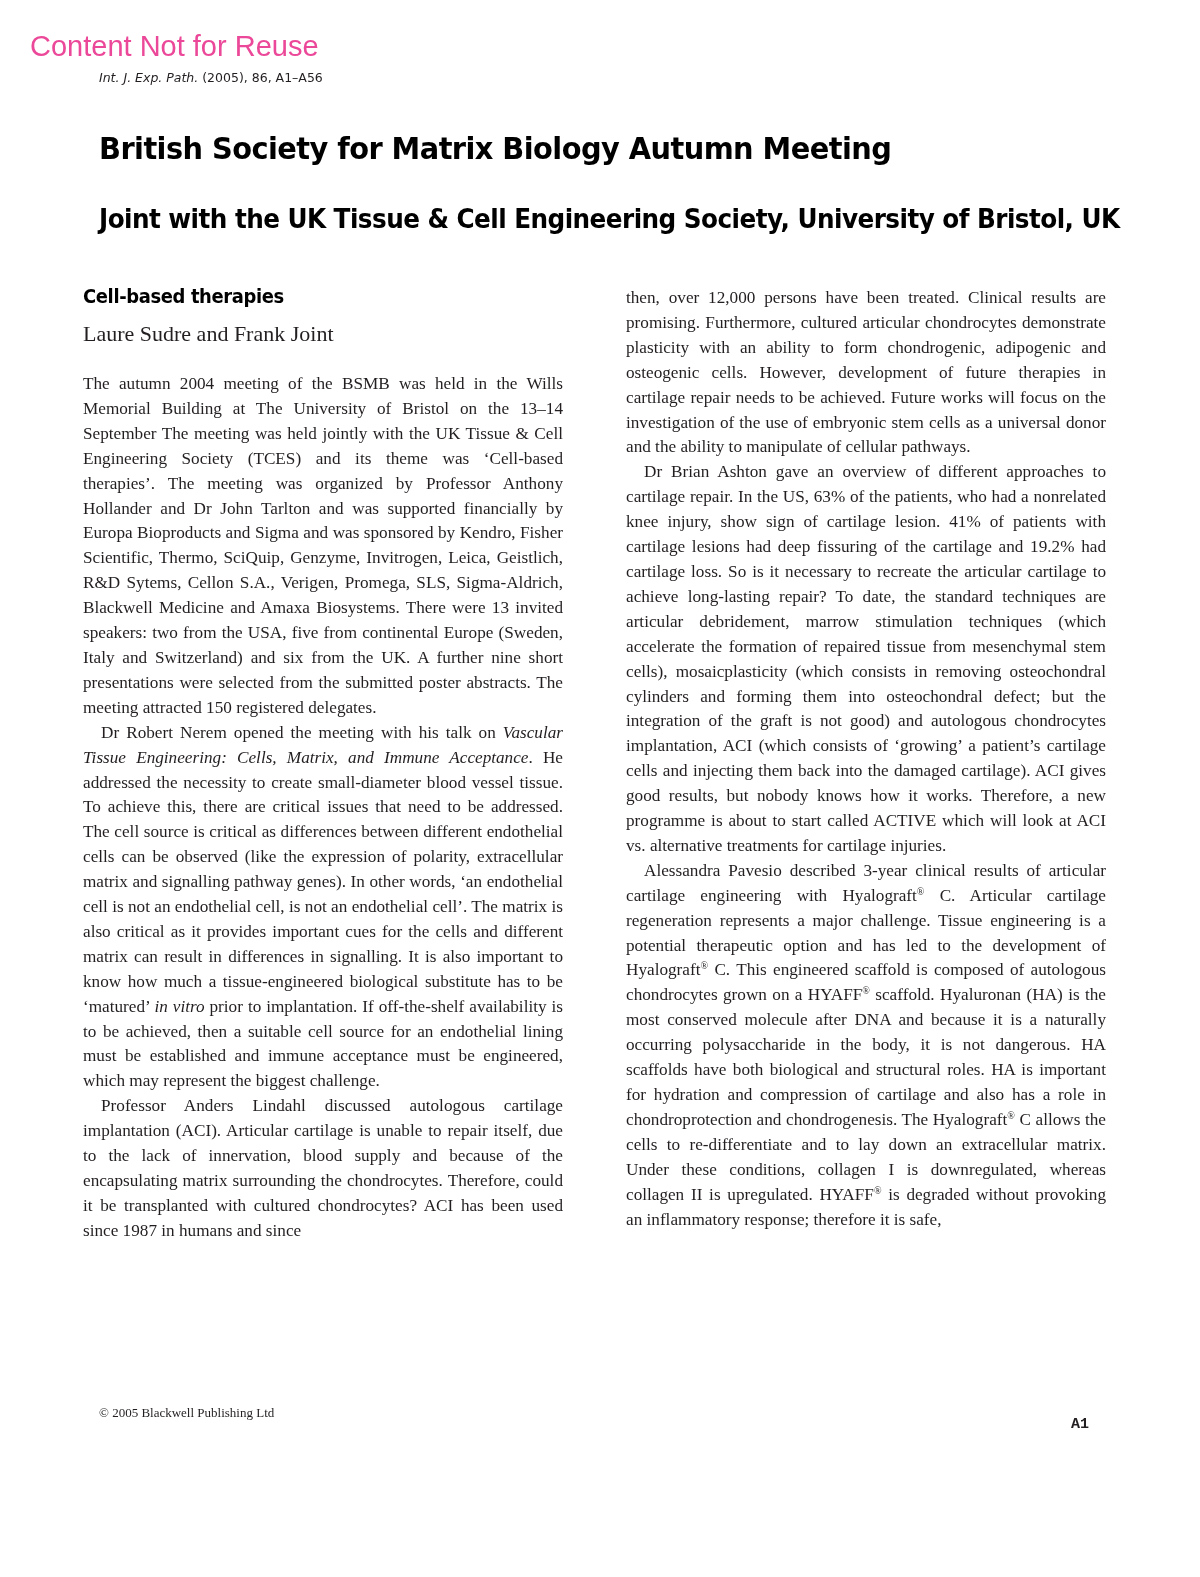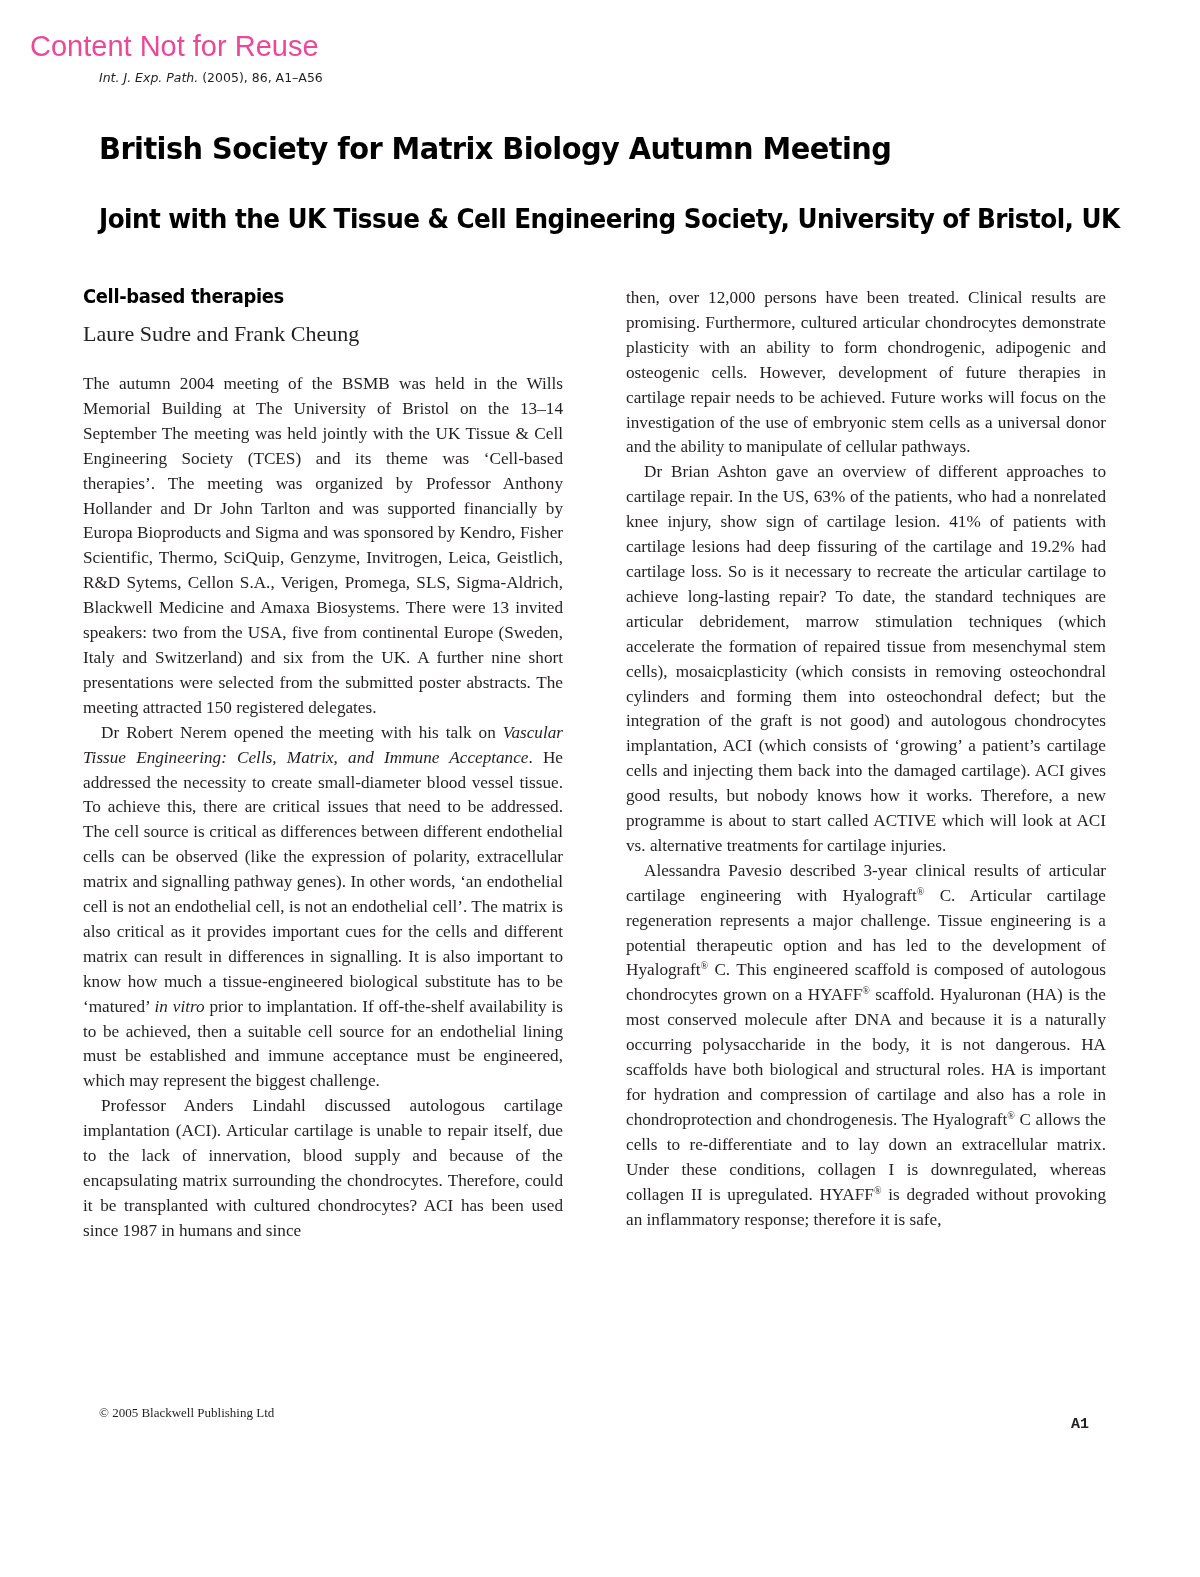--- a/index.html
+++ b/index.html
@@ -127,21 +127,21 @@
 
 <div class="watermark">Content Not for Reuse</div>
 
 <div class="running-head"><span class="journal">Int. J. Exp. Path.</span><span> (2005), 86, A1–A56</span></div>
 
 <h1 class="title" style="margin:0;">British Society for Matrix Biology Autumn Meeting</h1>
 <h2 class="subtitle" style="margin:0;">Joint with the UK Tissue &amp; Cell Engineering Society, University of Bristol, UK</h2>
 
 <div class="column col-left">
   <h3 class="section-heading">Cell-based therapies</h3>
-  <div class="authors">Laure Sudre and Frank Cheung</div>
+  <div class="authors">Laure Sudre and Frank Joint</div>
   <p class="para-first">The autumn 2004 meeting of the BSMB was held in the Wills Memorial Building at The University of Bristol on the 13–14 September The meeting was held jointly with the UK Tissue &amp; Cell Engineering Society (TCES) and its theme was ‘Cell-based therapies’. The meeting was organized by Professor Anthony Hollander and Dr John Tarlton and was supported financially by Europa Bioproducts and Sigma and was sponsored by Kendro, Fisher Scientific, Thermo, SciQuip, Genzyme, Invitrogen, Leica, Geistlich, R&amp;D Sytems, Cellon S.A., Verigen, Promega, SLS, Sigma-Aldrich, Blackwell Medicine and Amaxa Biosystems. There were 13 invited speakers: two from the USA, five from continental Europe (Sweden, Italy and Switzerland) and six from the UK. A further nine short presentations were selected from the submitted poster abstracts. The meeting attracted 150 registered delegates.</p>
   <p class="indent"><span>Dr Robert Nerem opened the meeting with his talk on </span><span class="italic">Vascular Tissue Engineering: Cells, Matrix, and Immune Acceptance</span><span>. He addressed the necessity to create small-diameter blood vessel tissue. To achieve this, there are critical issues that need to be addressed. The cell source is critical as differences between different endothelial cells can be observed (like the expression of polarity, extracellular matrix and sig­nalling pathway genes). In other words, ‘an endothelial cell is not an endothelial cell, is not an endothelial cell’. The matrix is also critical as it provides important cues for the cells and different matrix can result in differences in signalling. It is also important to know how much a tissue-engineered biological substitute has to be ‘matured’ </span><span class="italic">in vitro</span><span> prior to implantation. If off-the-shelf availability is to be achieved, then a suitable cell source for an endothelial lining must be established and immune acceptance must be engineered, which may represent the biggest challenge.</span></p>
   <p class="indent">Professor Anders Lindahl discussed autologous cartilage implantation (ACI). Articular cartilage is unable to repair itself, due to the lack of innervation, blood supply and because of the encapsulating matrix surrounding the chondrocytes. Therefore, could it be transplanted with cultured chondro­cytes? ACI has been used since 1987 in humans and since</p>
 </div>
 
 <div class="column col-right">
   <p>then, over 12,000 persons have been treated. Clinical results are promising. Furthermore, cultured articular chondrocytes demonstrate plasticity with an ability to form chondrogenic, adipogenic and osteogenic cells. However, development of future therapies in cartilage repair needs to be achieved. Future works will focus on the investigation of the use of embryonic stem cells as a universal donor and the ability to manipulate of cellular pathways.</p>
   <p class="indent">Dr Brian Ashton gave an overview of different approaches to cartilage repair. In the US, 63% of the patients, who had a nonrelated knee injury, show sign of cartilage lesion. 41% of patients with cartilage lesions had deep fissuring of the carti­lage and 19.2% had cartilage loss. So is it necessary to recre­ate the articular cartilage to achieve long-lasting repair? To date, the standard techniques are articular debridement, mar­row stimulation techniques (which accelerate the formation of repaired tissue from mesenchymal stem cells), mosaicplasticity (which consists in removing osteochondral cylinders and forming them into osteochondral defect; but the integration of the graft is not good) and autologous chondrocytes implan­tation, ACI (which consists of ‘growing’ a patient’s cartilage cells and injecting them back into the damaged cartilage). ACI gives good results, but nobody knows how it works. Therefore, a new programme is about to start called ACTIVE which will look at ACI vs. alternative treatments for cartilage injuries.</p>
   <p class="indent"><span>Alessandra Pavesio described 3-year clinical results of articular cartilage engineering with Hyalograft</span><sup class="reg">®</sup><span> C. Articular cartilage regeneration represents a major challenge. Tissue engineering is a potential therapeutic option and has led to the development of Hyalograft</span><sup class="reg">®</sup><span> C. This engineered scaffold is composed of autologous chondrocytes grown on a HYAFF</span><sup class="reg">®</sup><span> scaffold. Hyaluronan (HA) is the most conserved molecule after DNA and because it is a naturally occurring polysacchar­ide in the body, it is not dangerous. HA scaffolds have both biological and structural roles. HA is important for hydration and compression of cartilage and also has a role in chondro­protection and chondrogenesis. The Hyalograft</span><sup class="reg">®</sup><span> C allows the cells to re-differentiate and to lay down an extracellular matrix. Under these conditions, collagen I is downregulated, whereas collagen II is upregulated. HYAFF</span><sup class="reg">®</sup><span> is degraded with­out provoking an inflammatory response; therefore it is safe,</span></p>
 </div>

